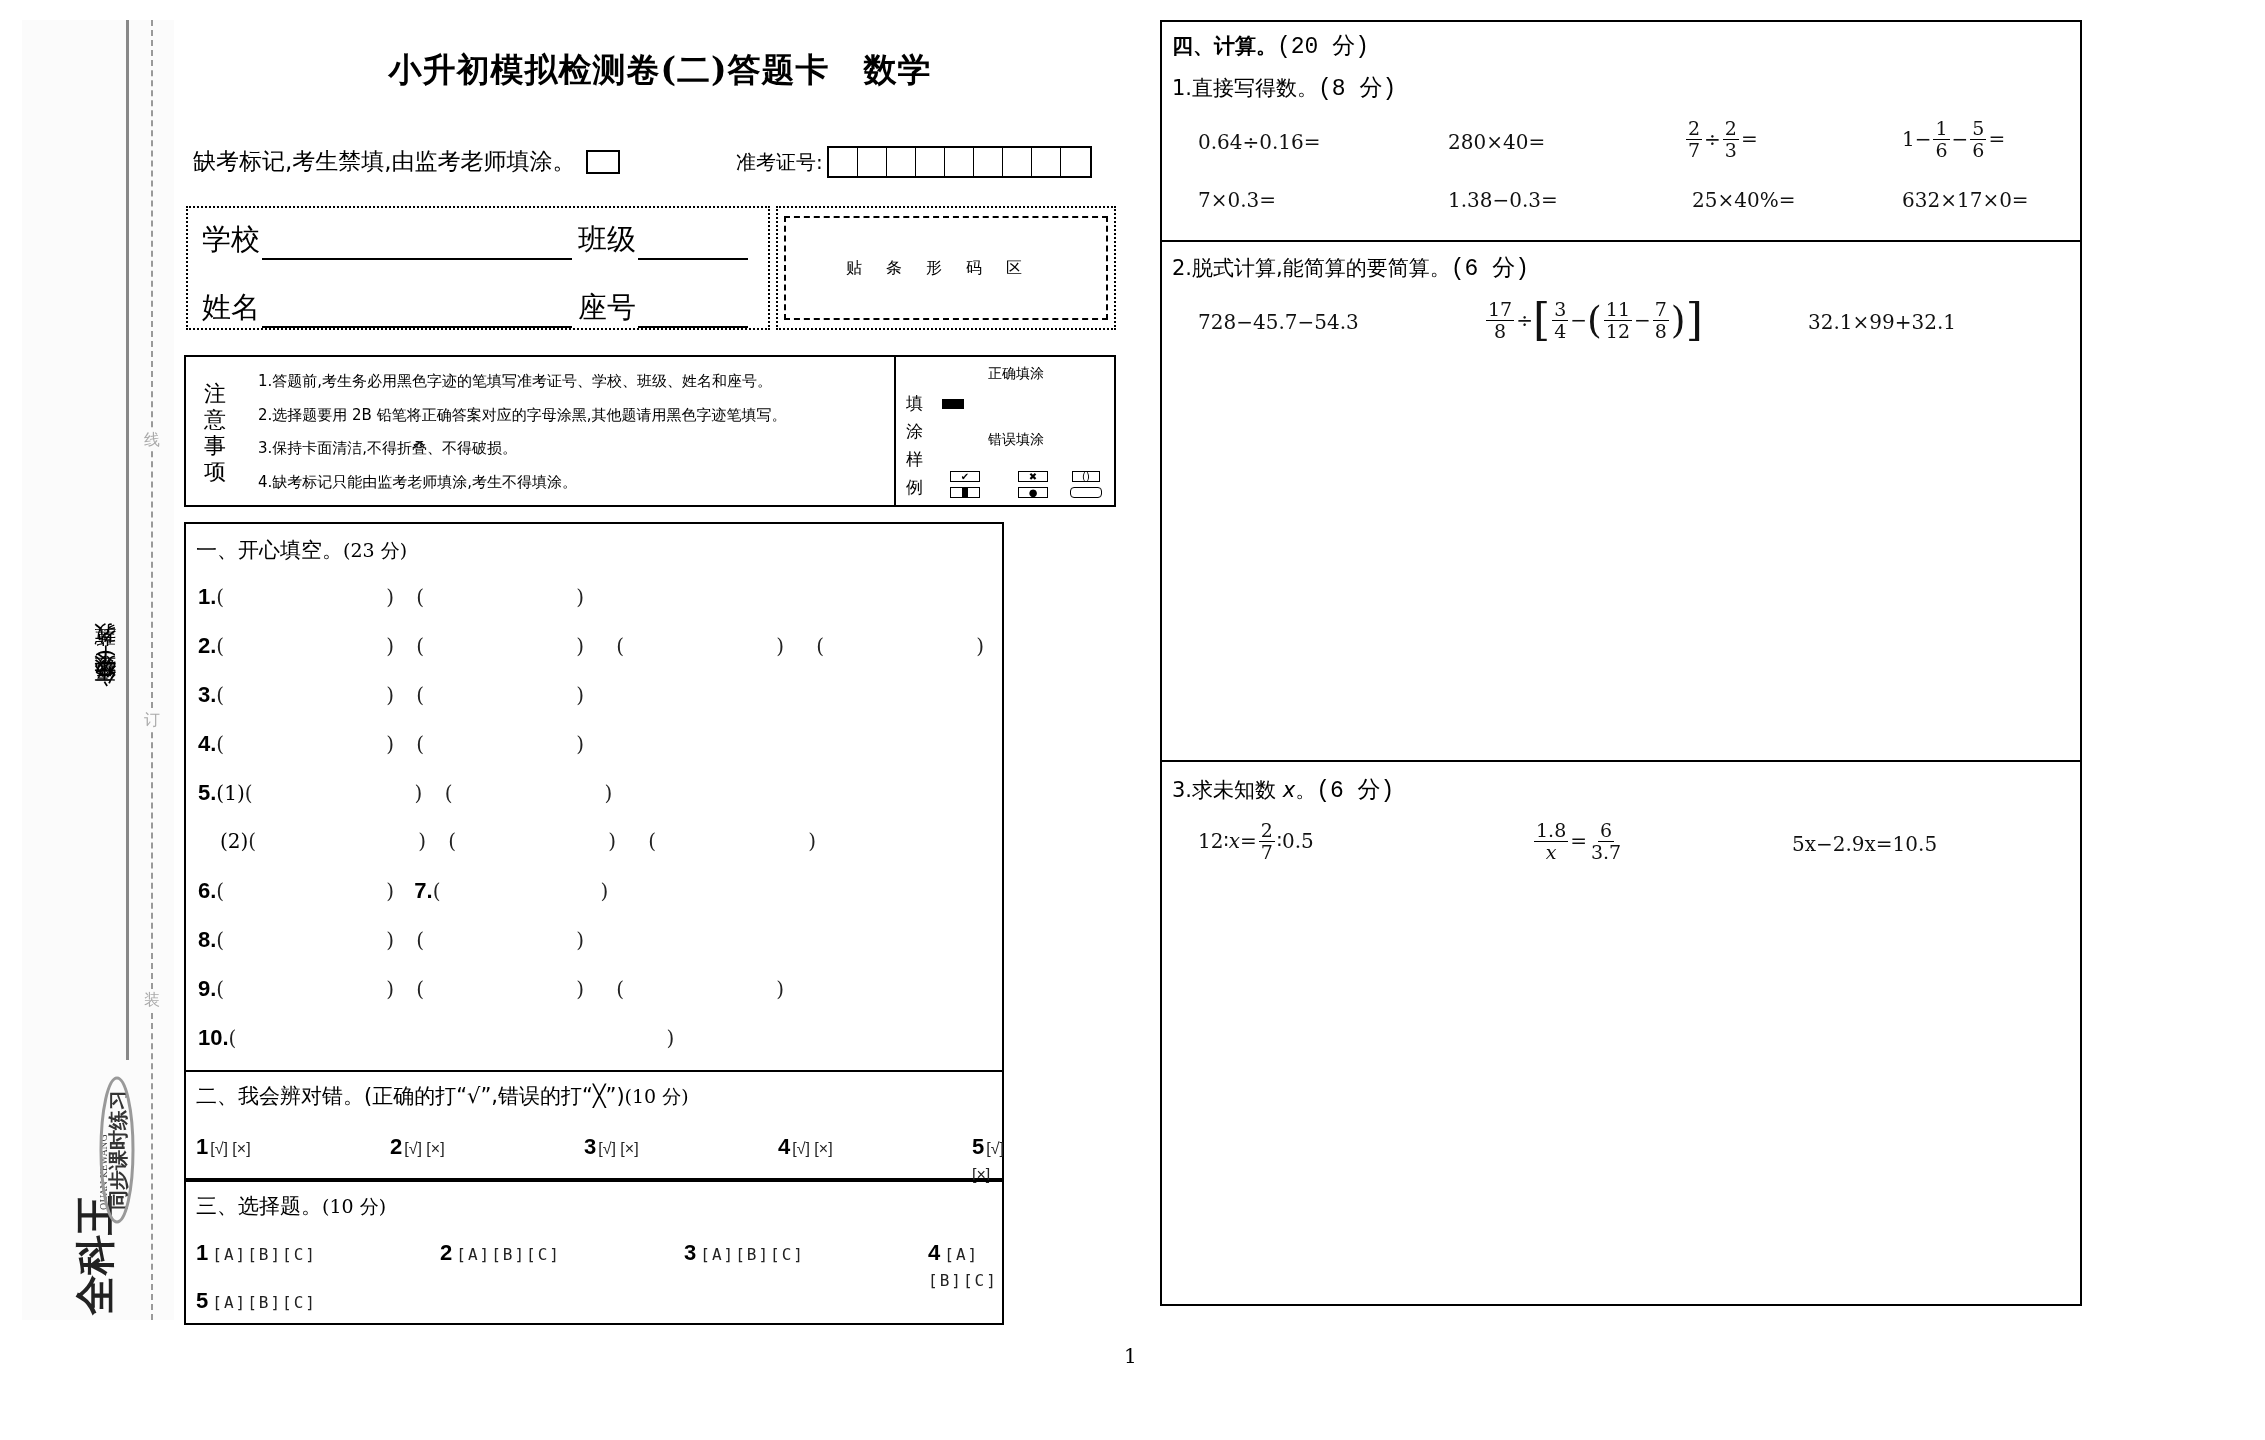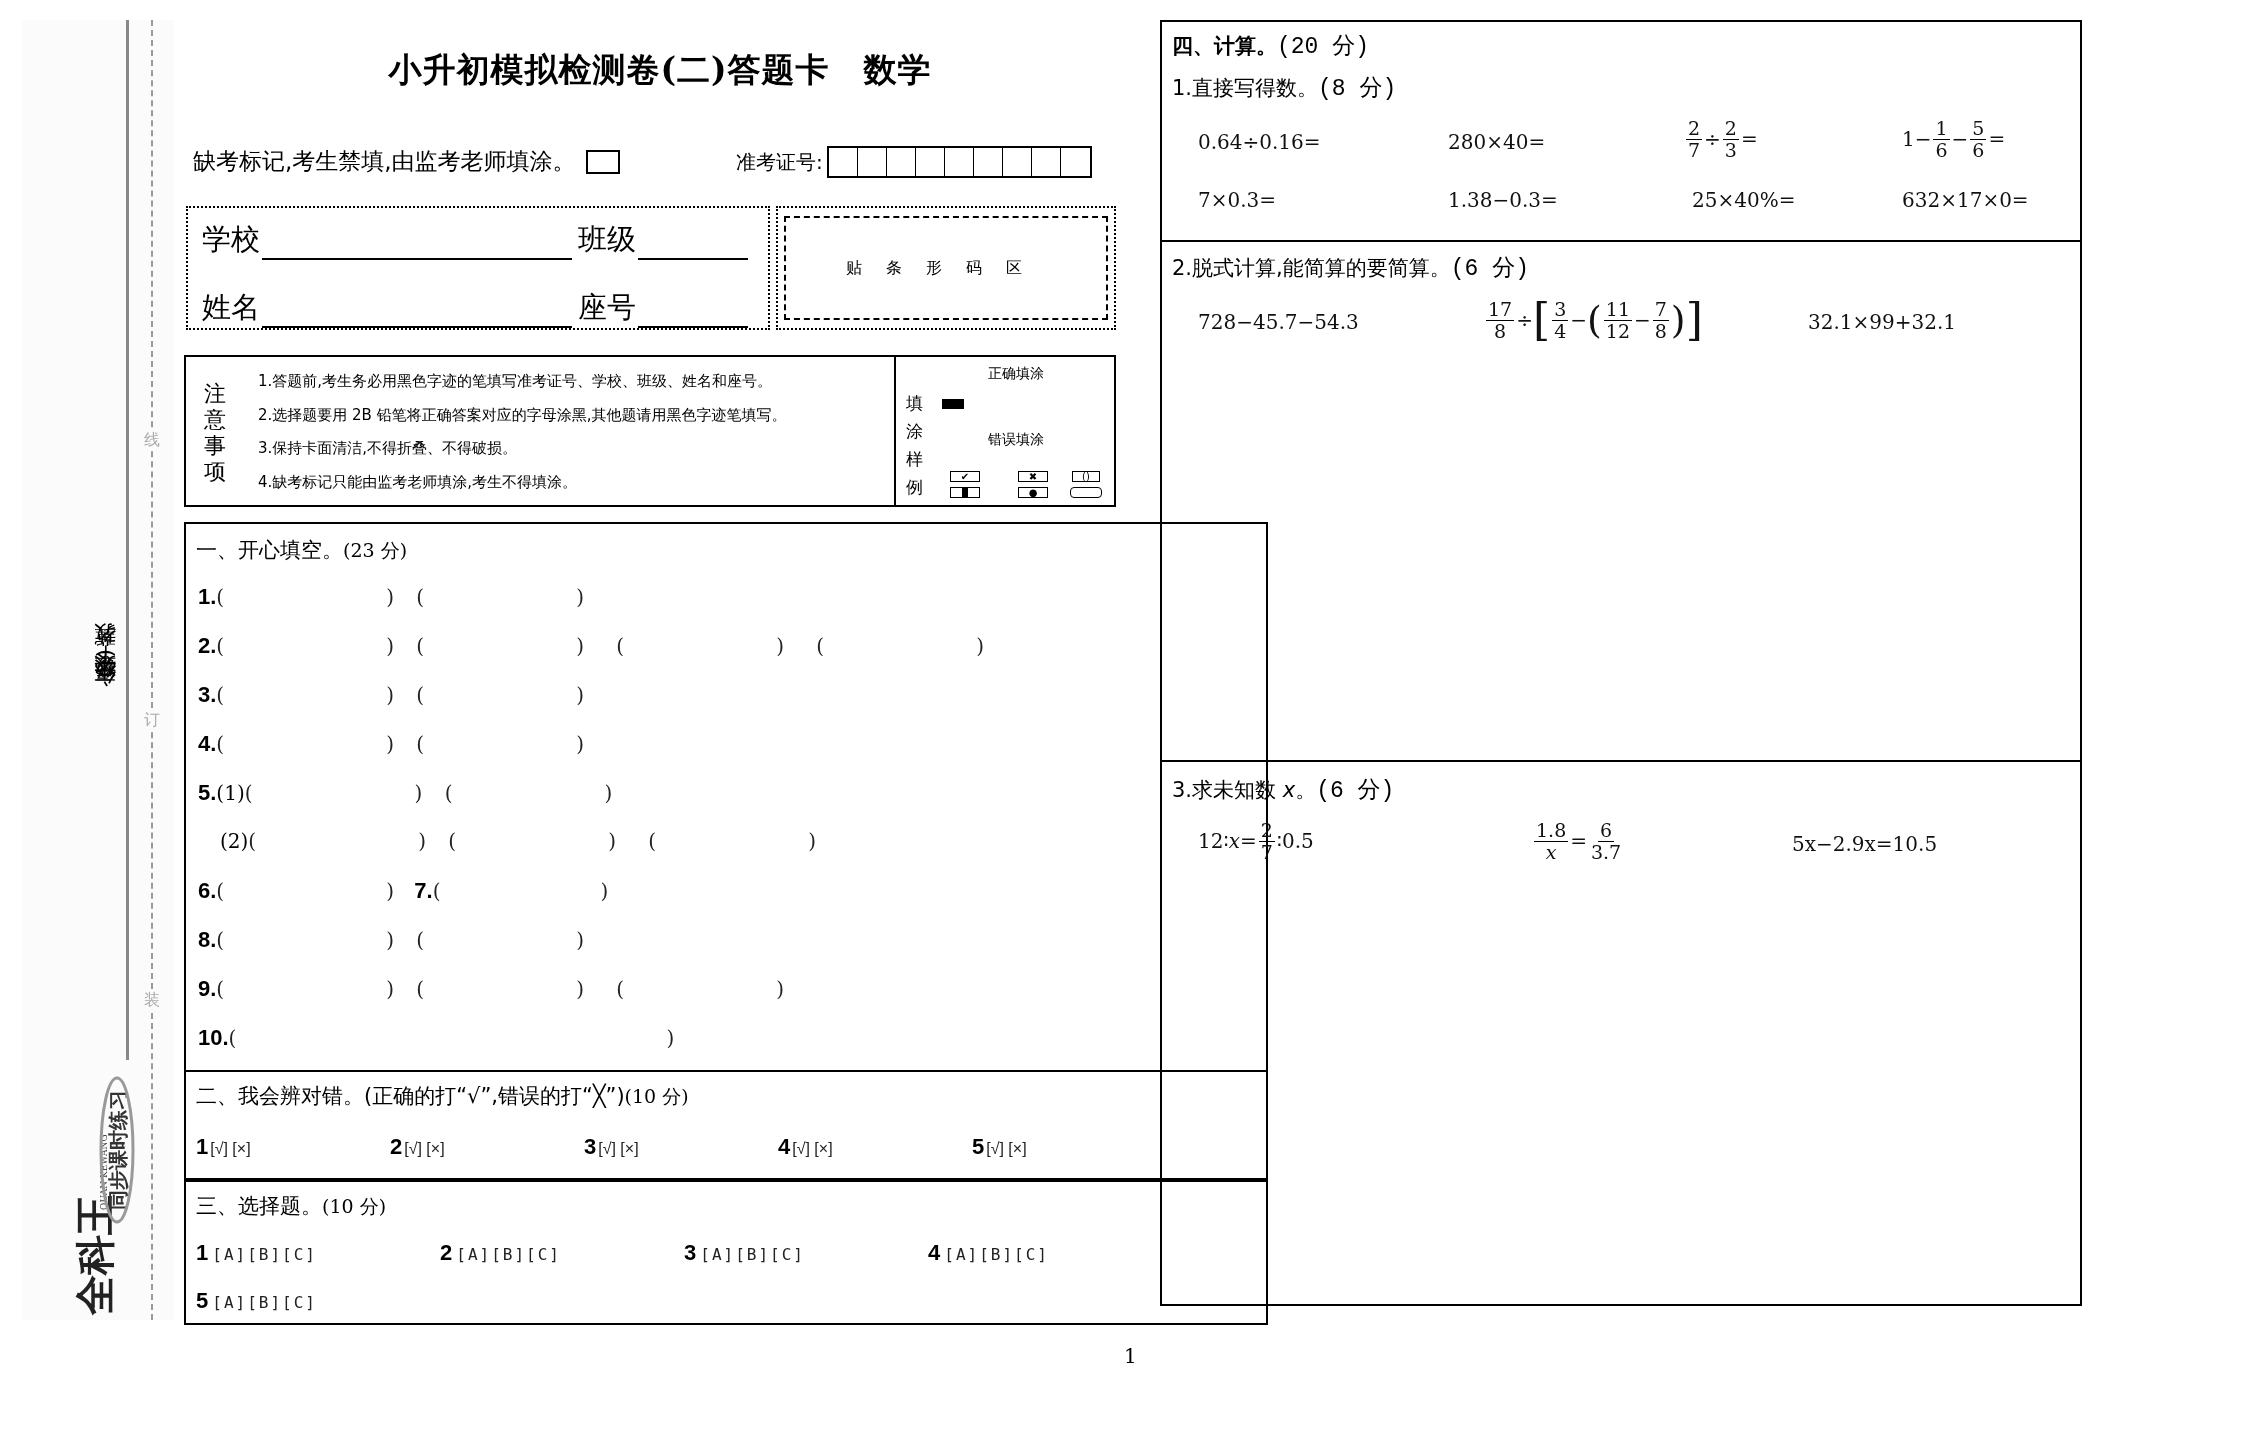--- a/index.html
+++ b/index.html
@@ -41,21 +41,21 @@
   .notes-list div { height: 33.5px; line-height: 24px; }
   .notes-divider { position: absolute; left: 708px; top: 0; bottom: 0; border-left: 2px solid #000; }
   .fill-side { position: absolute; left: 710px; top: 0; right: 0; bottom: 0; }
   .fill-label-v { position: absolute; left: 10px; top: 32px; width: 20px; font-size: 17px; line-height: 28px; }
   .fill-correct-label { position: absolute; left: 92px; top: 8px; font-size: 14px; }
   .fill-wrong-label { position: absolute; left: 92px; top: 74px; font-size: 14px; }
   .fill-black { position: absolute; left: 46px; top: 42px; width: 22px; height: 10px; background: #000; }
   .mark { position: absolute; width: 30px; height: 11px; border: 1.5px solid #000; font-size: 10px; line-height: 9px; text-align: center; }
 
   
-  .sec-box { left: 184px; width: 1084px; border: 2px solid #000; }
+  .sec-box { left: 184px; width: 820px; border: 2px solid #000; }
   .sec1 { top: 522px; height: 550px; }
   .sec2 { top: 1072px; height: 108px; border-top: none; }
   .sec3 { top: 1180px; height: 145px; border-top: 2px solid #000; }
   .sec-title { position: absolute; left: 10px; font-size: 21px; }
   .sec-title .score { font-family: "DejaVu Serif", serif; font-size: 19px; }
   .fill-row { position: absolute; left: 12px; font-size: 21px; display: flex; align-items: center; white-space: nowrap; }
   .fill-row .num { font-weight: bold; font-family: "Liberation Sans", sans-serif; font-size: 22px; }
   .paren { display: inline-block; font-family: "DejaVu Serif", serif; font-size: 20px; color: #222; }
   .sub-label { font-family: "DejaVu Serif", serif; font-size: 20px; }
   .tf-item { position: absolute; font-size: 22px; font-weight: bold; font-family: "Liberation Sans", sans-serif; top: 62px; }

